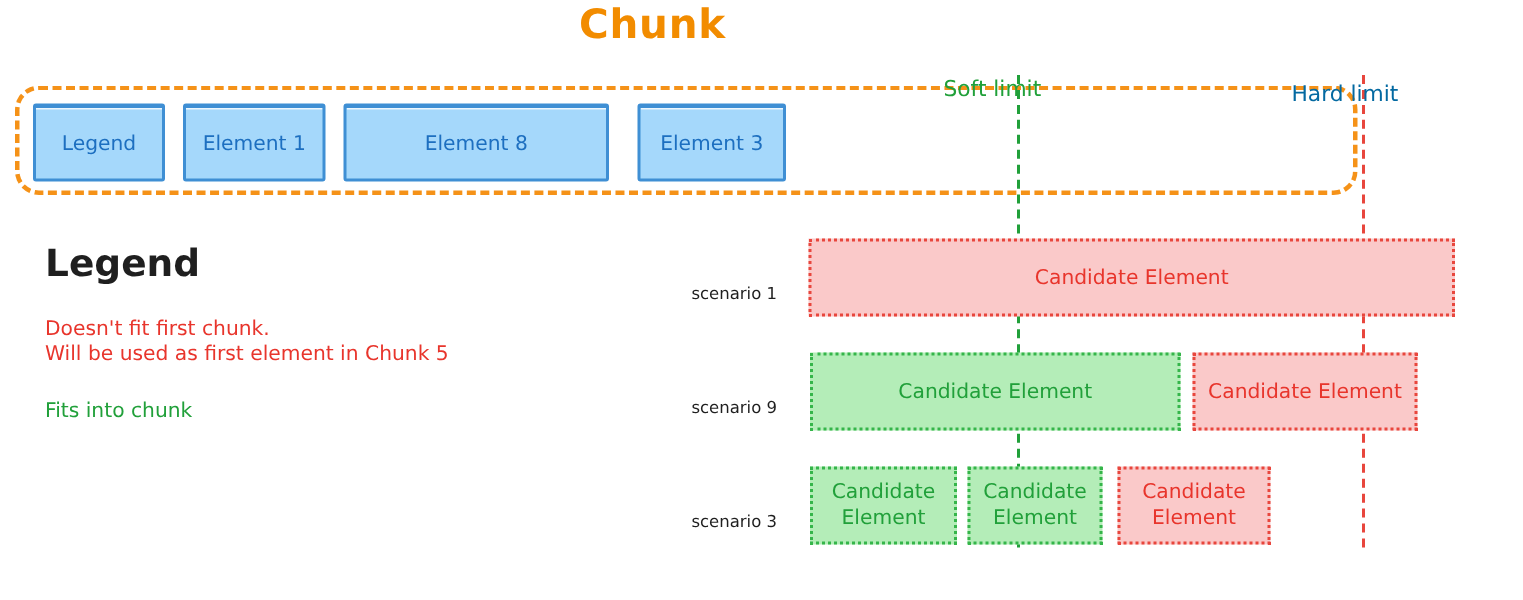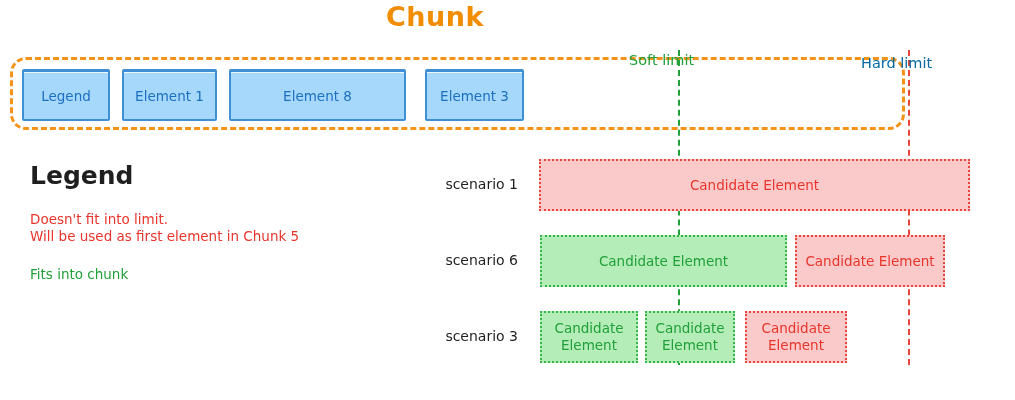--- a/index.html
+++ b/index.html
@@ -104,22 +104,23 @@
     white-space: nowrap;
   }
   .limit-label.soft { left: 629px; color: #21a03a; margin-top: 25px; }
   .limit-label.hard { left: 861px; color: #0369a1; margin-top: 28px; }
 
   
   .scenario-label {
     position: absolute;
     width: 120px;
     text-align: right;
-    font-size: 14px;
+    font-size: 11px;
     color: #1f1f1f;
+    margin-top: 13px;
   }
   .cand {
     position: absolute;
     box-sizing: border-box;
     border: 2px dotted;
     font-size: 13.5px;
     display: flex;
     align-items: center;
     justify-content: center;
     text-align: center;
@@ -157,38 +158,38 @@
         <span>Element 8</span>
       </div>
       <div class="el" style="left: 425px; top: 69px; width: 99px; height: 52px;">
         <span>Element 3</span>
       </div>
     </div>
 
   <div class="legend-title">Legend</div>
 
   <div class="legend-red">
-    <div>Doesn't fit into limit.</div>
+    <div>Doesn't fit first chunk.</div>
     <div>Will be used as first element in Chunk 5</div>
   </div>
 
   <div class="legend-green">Fits into chunk</div>
 
   <div class="vline soft"></div>
   <div class="vline hard"></div>
 
   <div class="limit-label soft">Soft limit</div>
   <div class="limit-label hard">Hard limit</div>
 
   <div id="scenarios">
       <div class="scenario-label" style="left: 398px; top: 176px;">scenario 1</div>
       <div class="cand red" style="left: 539px; top: 159px; width: 431px; height: 52px;">
         <span>Candidate Element</span>
       </div>
-      <div class="scenario-label" style="left: 398px; top: 252px;">scenario 6</div>
+      <div class="scenario-label" style="left: 398px; top: 252px;">scenario 9</div>
       <div class="cand green" style="left: 540px; top: 235px; width: 247px; height: 52px;">
         <span>Candidate Element</span>
       </div>
       <div class="cand red" style="left: 795px; top: 235px; width: 150px; height: 52px;">
         <span>Candidate Element</span>
       </div>
       <div class="scenario-label" style="left: 398px; top: 328px;">scenario 3</div>
       <div class="cand green" style="left: 540px; top: 311px; width: 98px; height: 52px;">
         <span>Candidate Element</span>
       </div>

